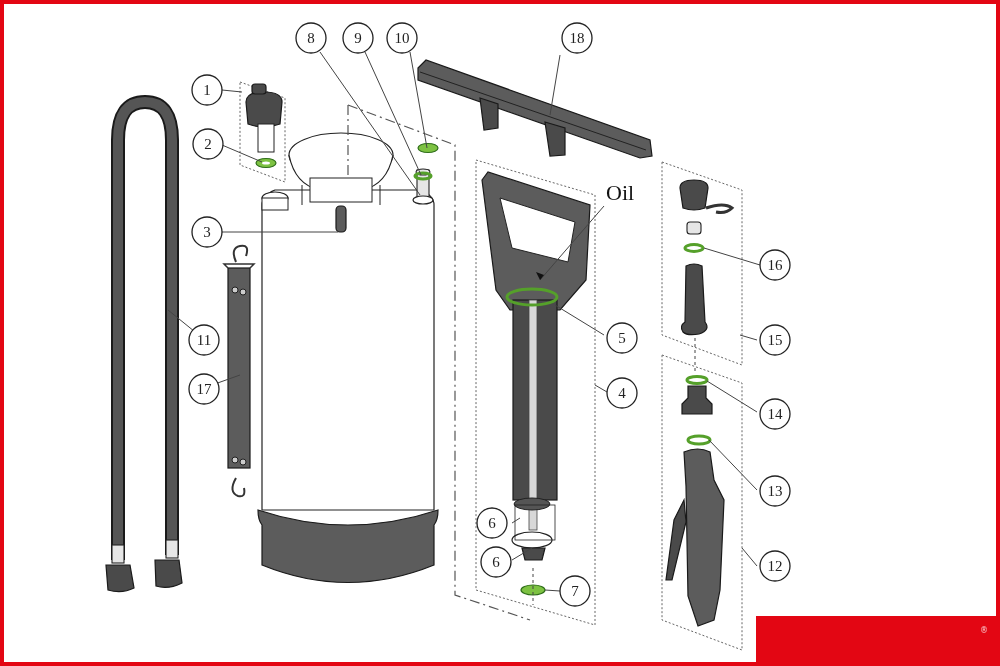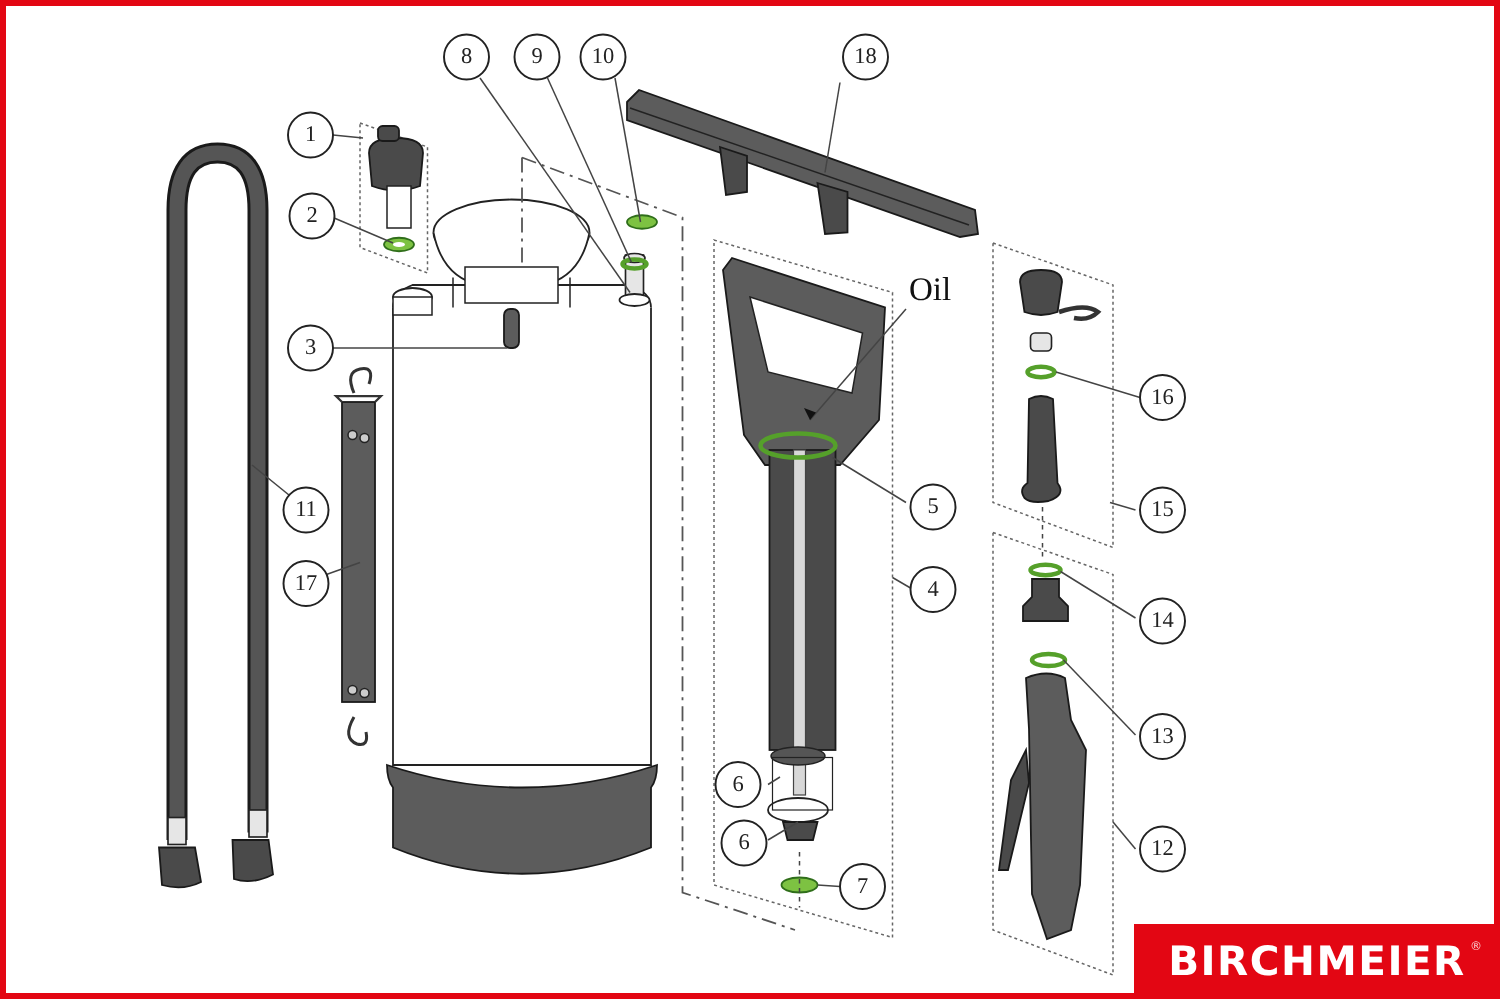--- a/index.html
+++ b/index.html
@@ -228,15 +228,14 @@
       <circle cx="204" cy="389" r="15" class="callout-circle"></circle>
       <text x="204" y="389" class="callout-text">17</text>
     </g>
   <g>
       <circle cx="577" cy="38" r="15" class="callout-circle"></circle>
       <text x="577" y="38" class="callout-text">18</text>
     </g>
 </svg>
 
 <div class="logo-box">
-  <span class="logo-text">BIRCHMEIER</span>
   <span class="logo-reg">®</span>
 </div>
 
 </body></html>

